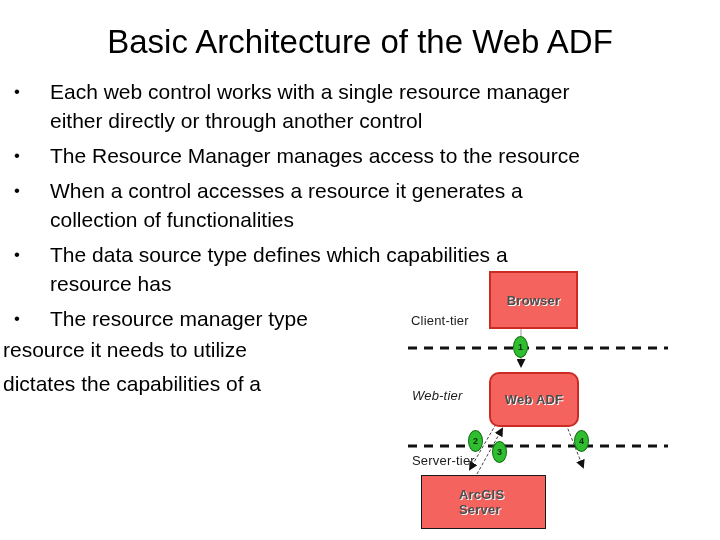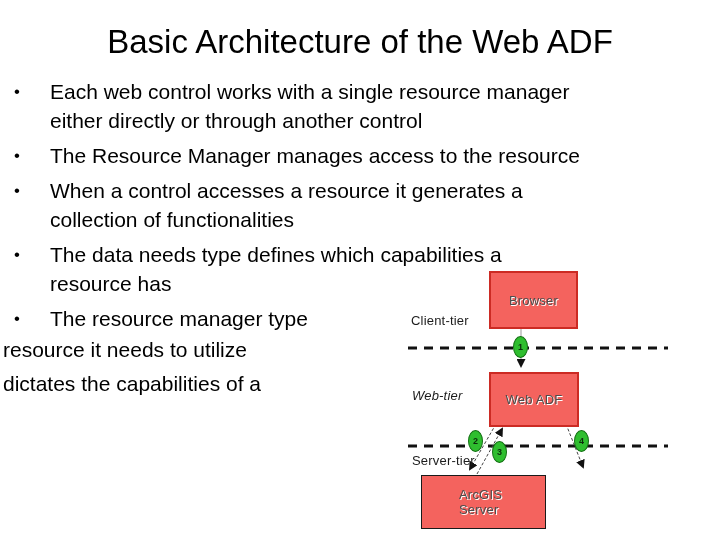--- a/index.html
+++ b/index.html
@@ -31,27 +31,27 @@
   
   .overlay { position:absolute; left:0; top:0; width:720px; height:540px; pointer-events:none; }
   .sep { stroke:var(--separator-color,#111); stroke-width:3; stroke-dasharray:9 7; }
   .conn { stroke:var(--connector-color,#444); stroke-width:1; fill:none; }
   .conn.dashed { stroke-dasharray:3 2; }
   .conn.soft { stroke:#999; }
   .arrowhead { fill:var(--separator-color,#111); }
   .node {
     position:absolute; display:flex; align-items:center; justify-content:center;
     background:var(--node-fill,#f4635e);
-    font-weight:normal; font-size:13px; letter-spacing:.2px;
+    font-weight:bold; font-size:13px; letter-spacing:.2px;
     color:var(--node-text,#4d4d4d); text-shadow:1px 1px 0 #ffffff;
   }
   .node.top-tier { border:2px solid var(--node-border-top,#cc2b24); }
   .node.bottom-tier { border:1.5px solid var(--node-border-bottom,#1a1a1a);padding-left:37px; }
   .node-browser { left:489px; top:271px; width:85px; height:54px; }
-  .node-webadf  { left:489px; top:372px; width:86px; height:51px; }
+  .node-webadf  { left:489px; top:372px; width:86px; height:51px;border-radius:10px; }
   .node-arcgis  { left:421px; top:475px; width:86px; height:52px; }
   .node-arcims  { left:564px; top:475px; width:84px; height:52px; }
   .tier-label {
     position:absolute; font-size:13px; color:#1c1c1c; letter-spacing:.2px;
   }
   .tier-client { left:411px; top:313px; }
   .tier-web    { left:412px; top:388px;font-style:italic; }
   .tier-server { left:412px; top:453px; }
   .step {
     position:absolute; width:15px; height:22px; border-radius:50%;
@@ -85,21 +85,21 @@
     </div>
     <div class="line first newitem">
       <span class="dot">•</span>
       <span class="txt">When a control accesses a resource it generates a</span>
     </div>
     <div class="line cont">
       <span class="txt">collection of functionalities</span>
     </div>
     <div class="line first newitem">
       <span class="dot">•</span>
-      <span class="txt">The data needs type defines which capabilities a</span>
+      <span class="txt">The data source type defines which capabilities a</span>
     </div>
     <div class="line cont">
       <span class="txt">resource has</span>
     </div>
     <div class="line first newitem">
       <span class="dot">•</span>
       <span class="txt">The resource manager type</span>
     </div>
     <div class="line flush">
       <span class="txt">resource it needs to utilize</span>

